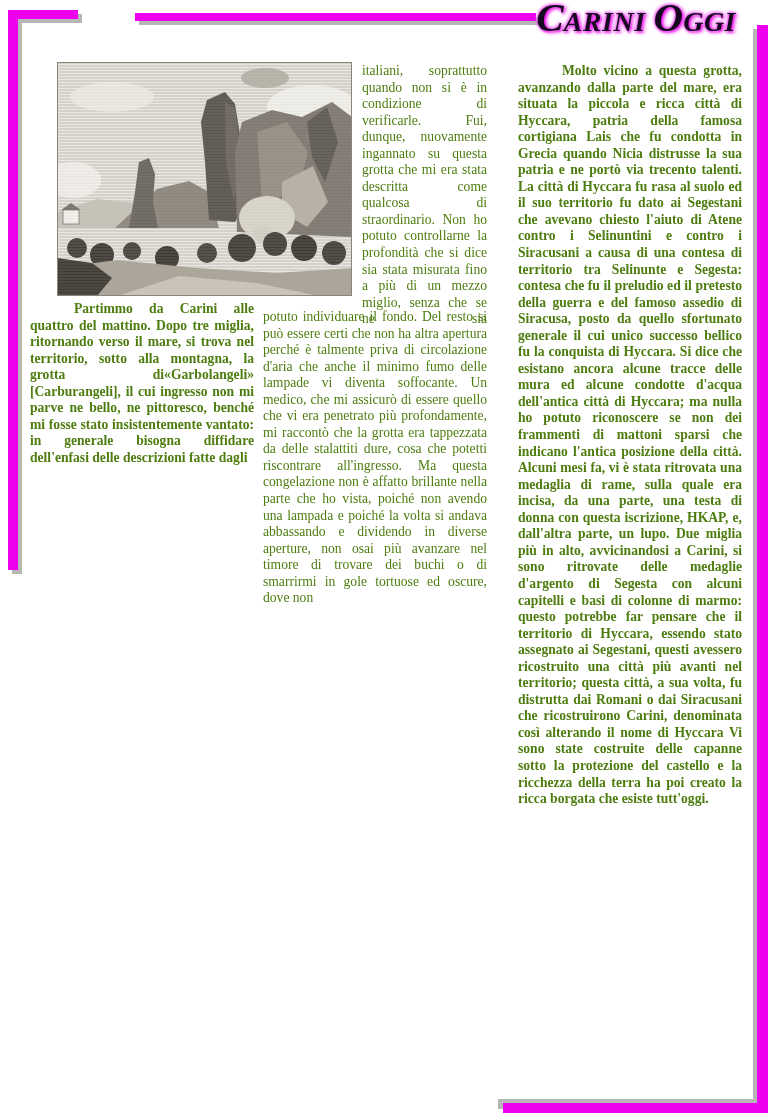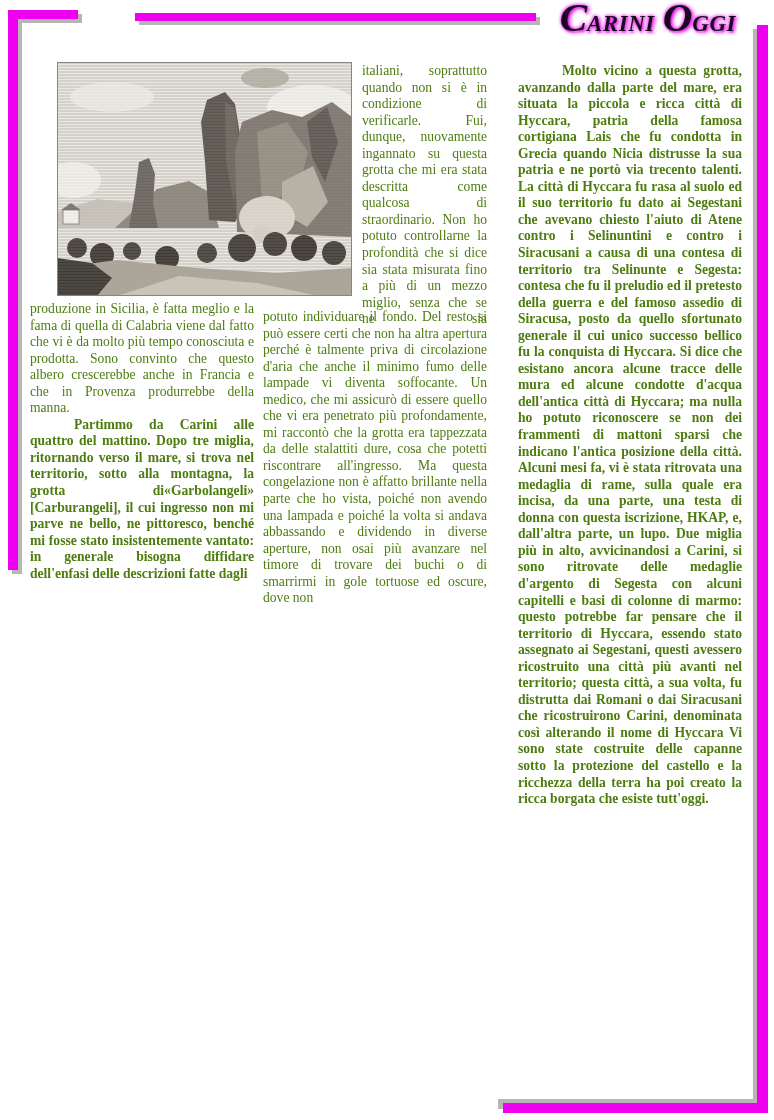--- a/index.html
+++ b/index.html
@@ -21,21 +21,21 @@
   .right-rule  { left:757px; top:25px; width:11px;  height:1088px; }
   .bottom-rule { left:503px; top:1103px; width:265px; height:10px; }
   
   .masthead {
     position:absolute; top:-7px; right:38px; margin:0;
     font-style:italic; font-weight:bold; white-space:nowrap;
     color:#170a20; letter-spacing:0px;
     text-shadow: 2px 1px 4px #ee00ee, -1px -1px 3px #f25df2, 1px 2px 2px #f07af0;
   }
   .masthead .cap  { font-size:41px; }
-  .masthead .rest { font-size:23px; letter-spacing:0.5px;font-family:Liberation Serif, serif; }
+  .masthead .rest { font-size:28px; letter-spacing:0.5px;font-family:Liberation Serif, serif; }
   .masthead .word2 { margin-left:8px; }
   
   .engraving { position:absolute; left:57px; top:62px; width:295px; height:234px; margin:0; }
   
   .col { position:absolute; text-align:justify; color:#4d7c0f;
          font-size:13.6px; line-height:16.55px; }
   .col p { margin:0; padding:0; }
   .col p.ind { text-indent:44px;font-weight:bold; }
   .col1 { left:30px;  top:301px; width:224px; }
   .colnarrow { left:362px; top:63px; width:125px; text-align-last:justify; }
@@ -109,21 +109,20 @@
 
       <polygon points="0,206 60,198 140,206 220,211 295,206 295,234 0,234" fill="#aba599"></polygon>
       <polygon points="60,234 122,214 200,221 262,234" fill="#ccc6ba"></polygon>
       <polygon points="0,196 35,201 55,216 40,234 0,234" fill="#3f3b35"></polygon>
       <rect width="295" height="234" fill="url(#eh)" opacity="0.3"></rect>
       <rect x="0.5" y="0.5" width="294" height="233" fill="none" stroke="#8a857c" stroke-width="1"></rect>
     </svg>
   </figure>
 
   <div class="col col1">
-    <p>produzione in Sicilia, è fatta meglio e la fama di quella di Calabria viene dal fatto che vi è da molto più tempo conosciuta e prodotta. Sono convinto che questo albero crescerebbe anche in Francia e che in Provenza produrrebbe della manna.</p>
     <p class="ind">Partimmo da Carini alle quattro del mattino. Dopo tre miglia, ritornando verso il mare, si trova nel territorio, sotto alla montagna, la grotta di«Garbolangeli» [Carburangeli], il cui ingresso non mi parve ne bello, ne pittoresco, benché mi fosse stato insistentemente vantato: in generale bisogna diffidare dell'enfasi delle descrizioni fatte dagli</p>
   </div>
 
   <div class="col colnarrow">
     <p>italiani, soprattutto quando non si è in condizione di verificarle. Fui, dunque, nuovamente ingannato su questa grotta che mi era stata descritta come qualcosa di straordinario. Non ho potuto controllarne la profondità che si dice sia stata misurata fino a più di un mezzo miglio, senza che se ne sia</p>
   </div>
 
   <div class="col col2">
     <p>potuto individuare il fondo. Del resto si può essere certi che non ha altra apertura perché è talmente priva di circolazione d'aria che anche il minimo fumo delle lampade vi diventa soffocante. Un medico, che mi assicurò di essere quello che vi era penetrato più profondamente, mi raccontò che la grotta era tappezzata da delle stalattiti dure, cosa che potetti riscontrare all'ingresso. Ma questa congelazione non è affatto brillante nella parte che ho vista, poiché non avendo una lampada e poiché la volta si andava abbassando e dividendo in diverse aperture, non osai più avanzare nel timore di trovare dei buchi o di smarrirmi in gole tortuose ed oscure, dove non</p>
   </div>

